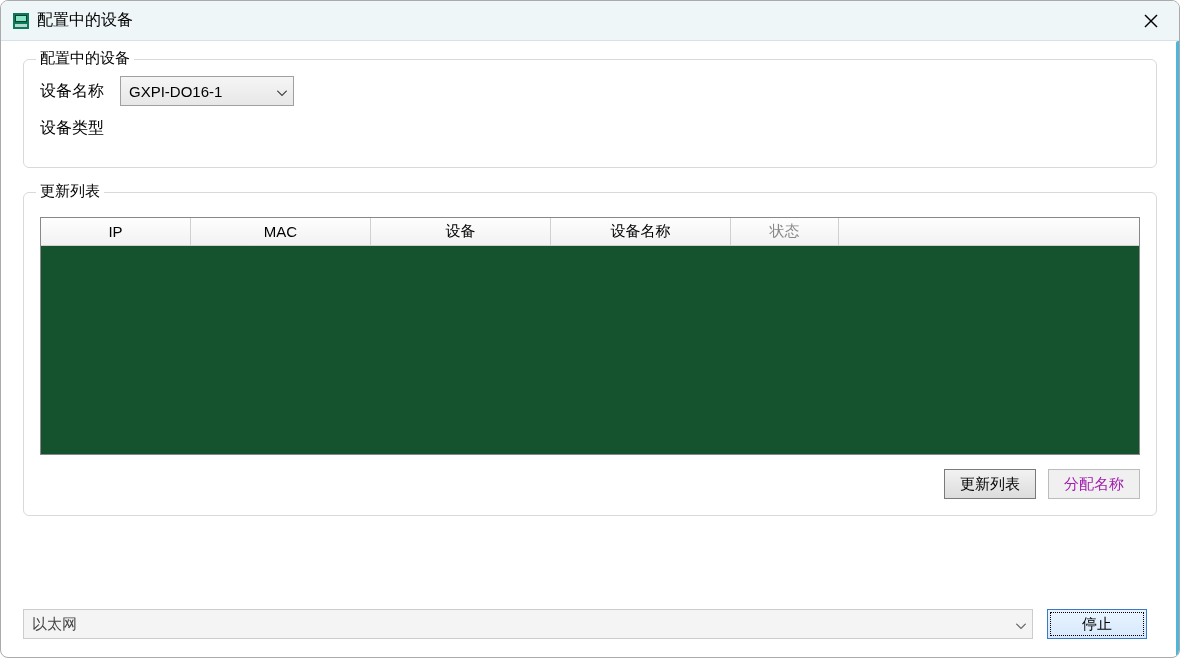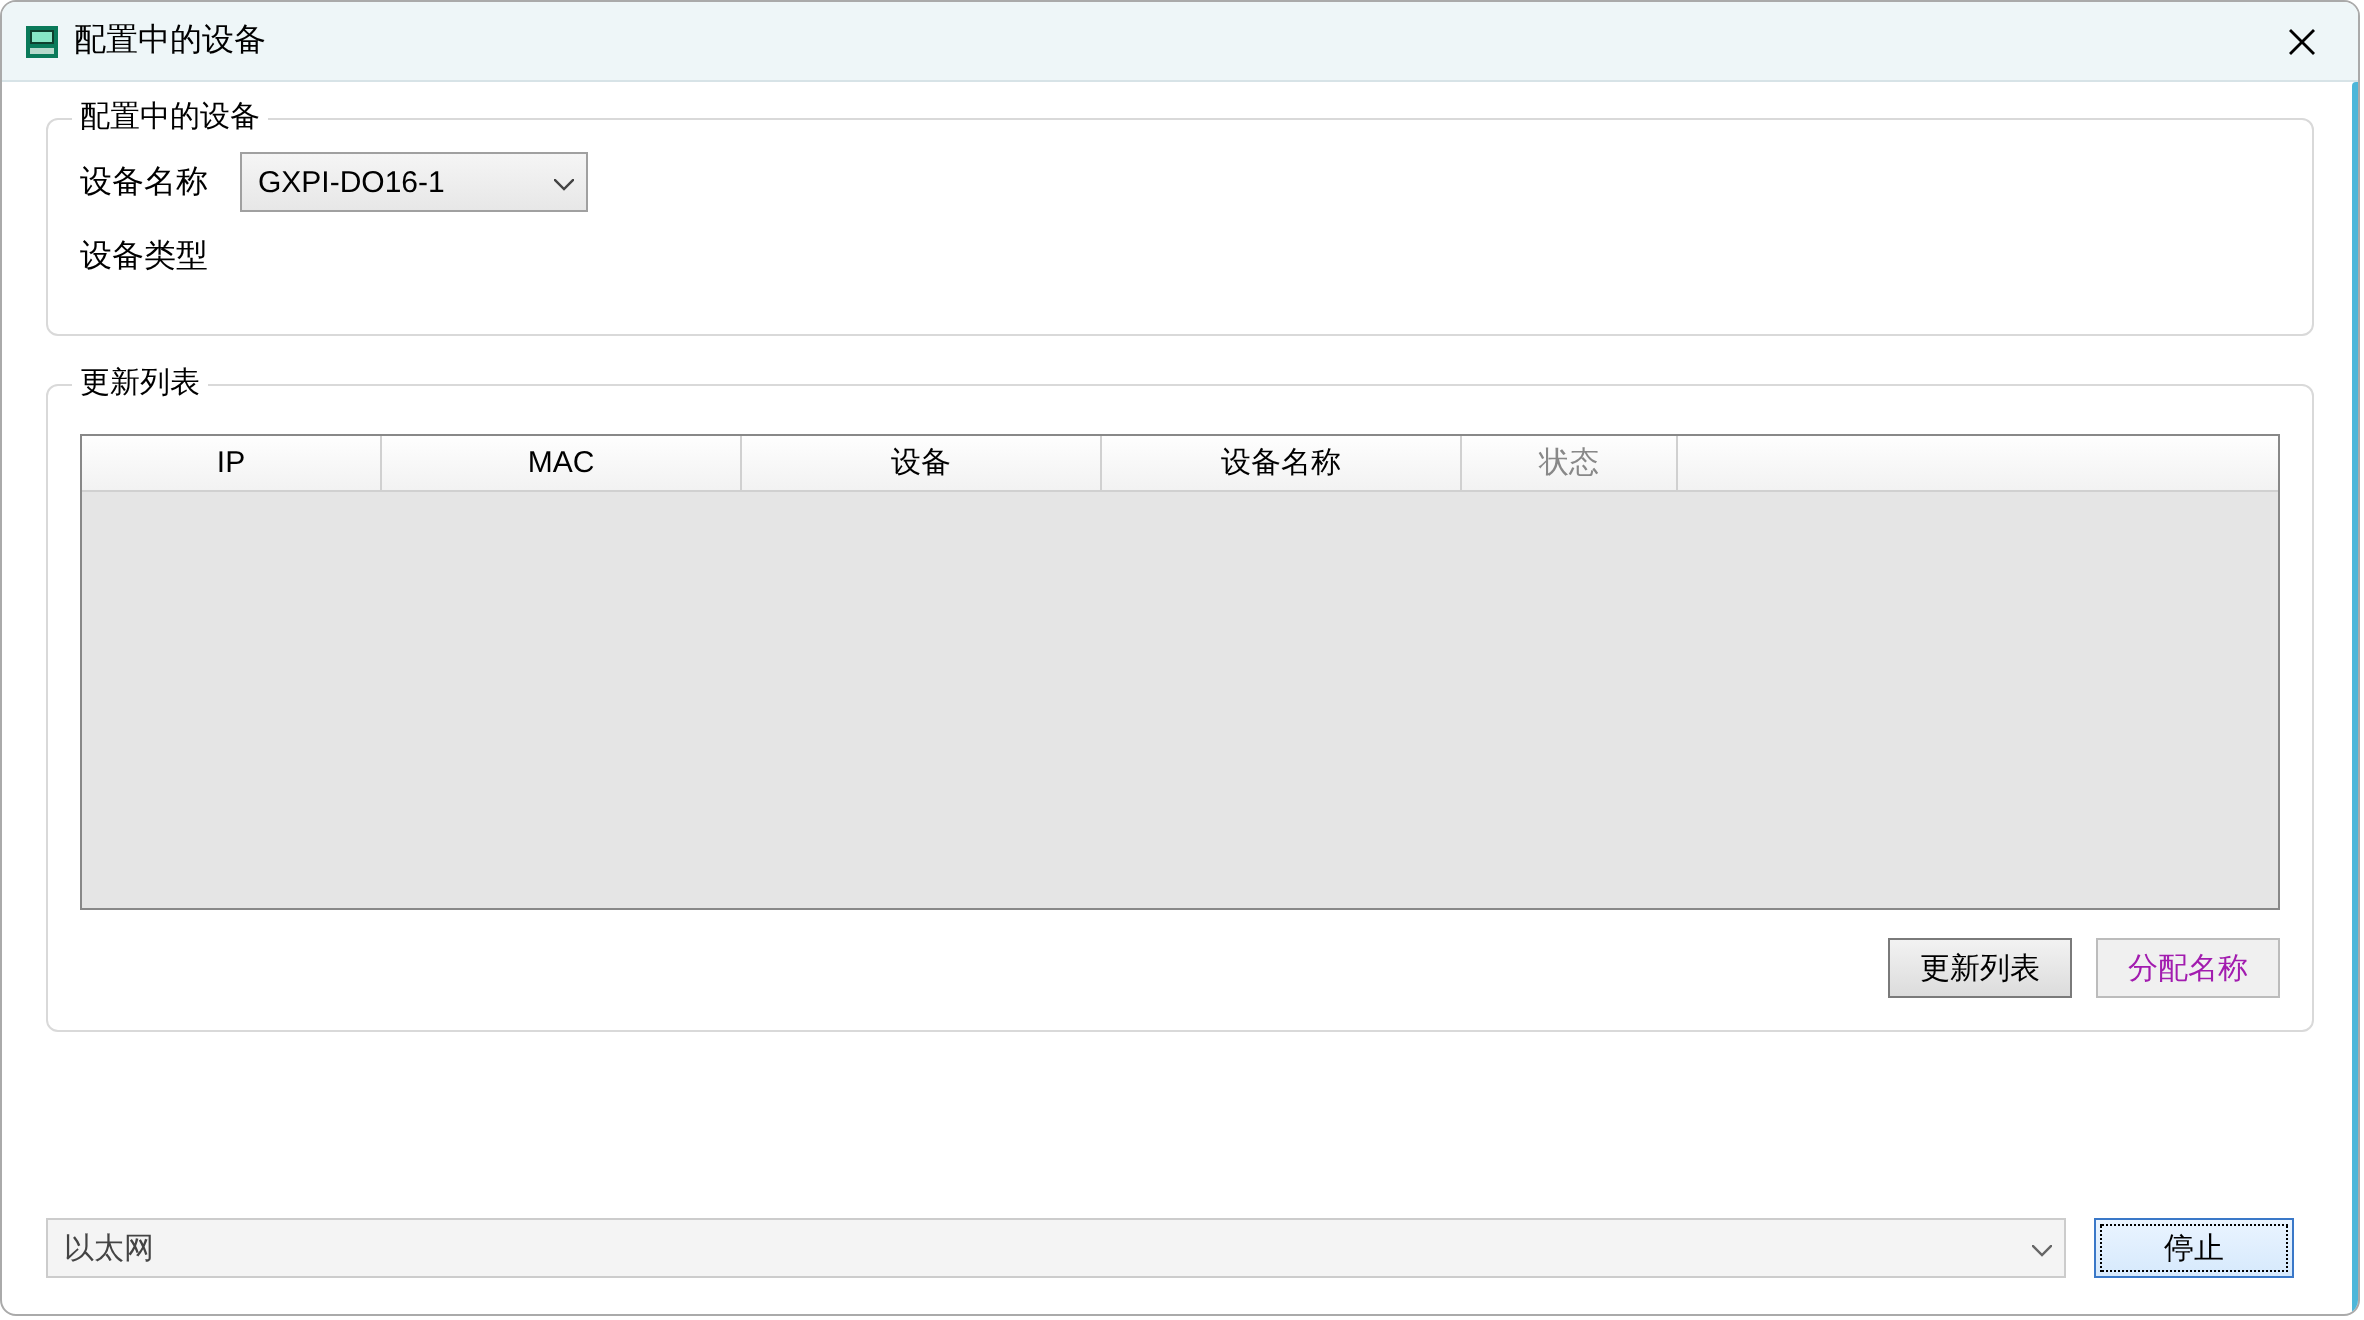--- a/index.html
+++ b/index.html
@@ -108,21 +108,21 @@
     pointer-events: none;
   }
   .combo.wide { width: 1010px; height: 30px; }
   
   .groupbox.devices {
     padding: 24px 16px 16px 16px;
   }
   .table-wrap {
     border: 1px solid #888;
     height: 238px;
-    background: #e5e5e5;
+    background: #14532d;
     overflow: hidden;
   }
   .tbl { display: flex; }
   .th {
     border-right: 1px solid #d0d0d0;
     border-bottom: 1px solid #d0d0d0;
     background: linear-gradient(#fefefe, #f2f2f2);
     height: 28px;
     display: flex; align-items: center; justify-content: center;
     font-size: 15px;

